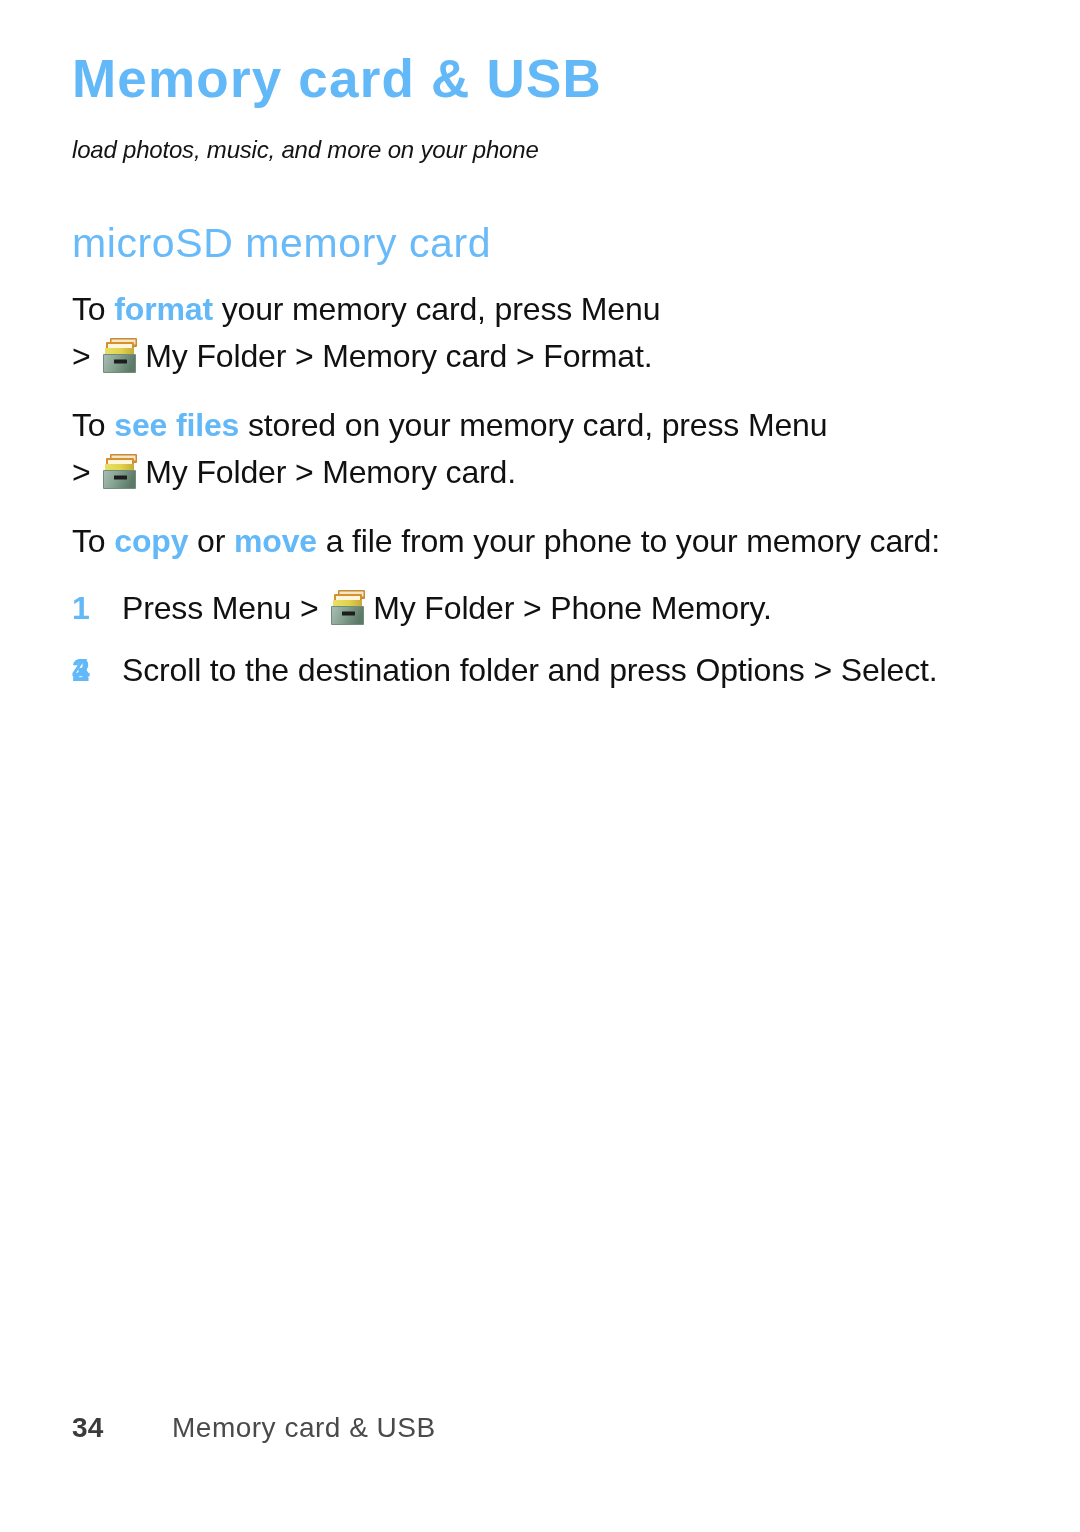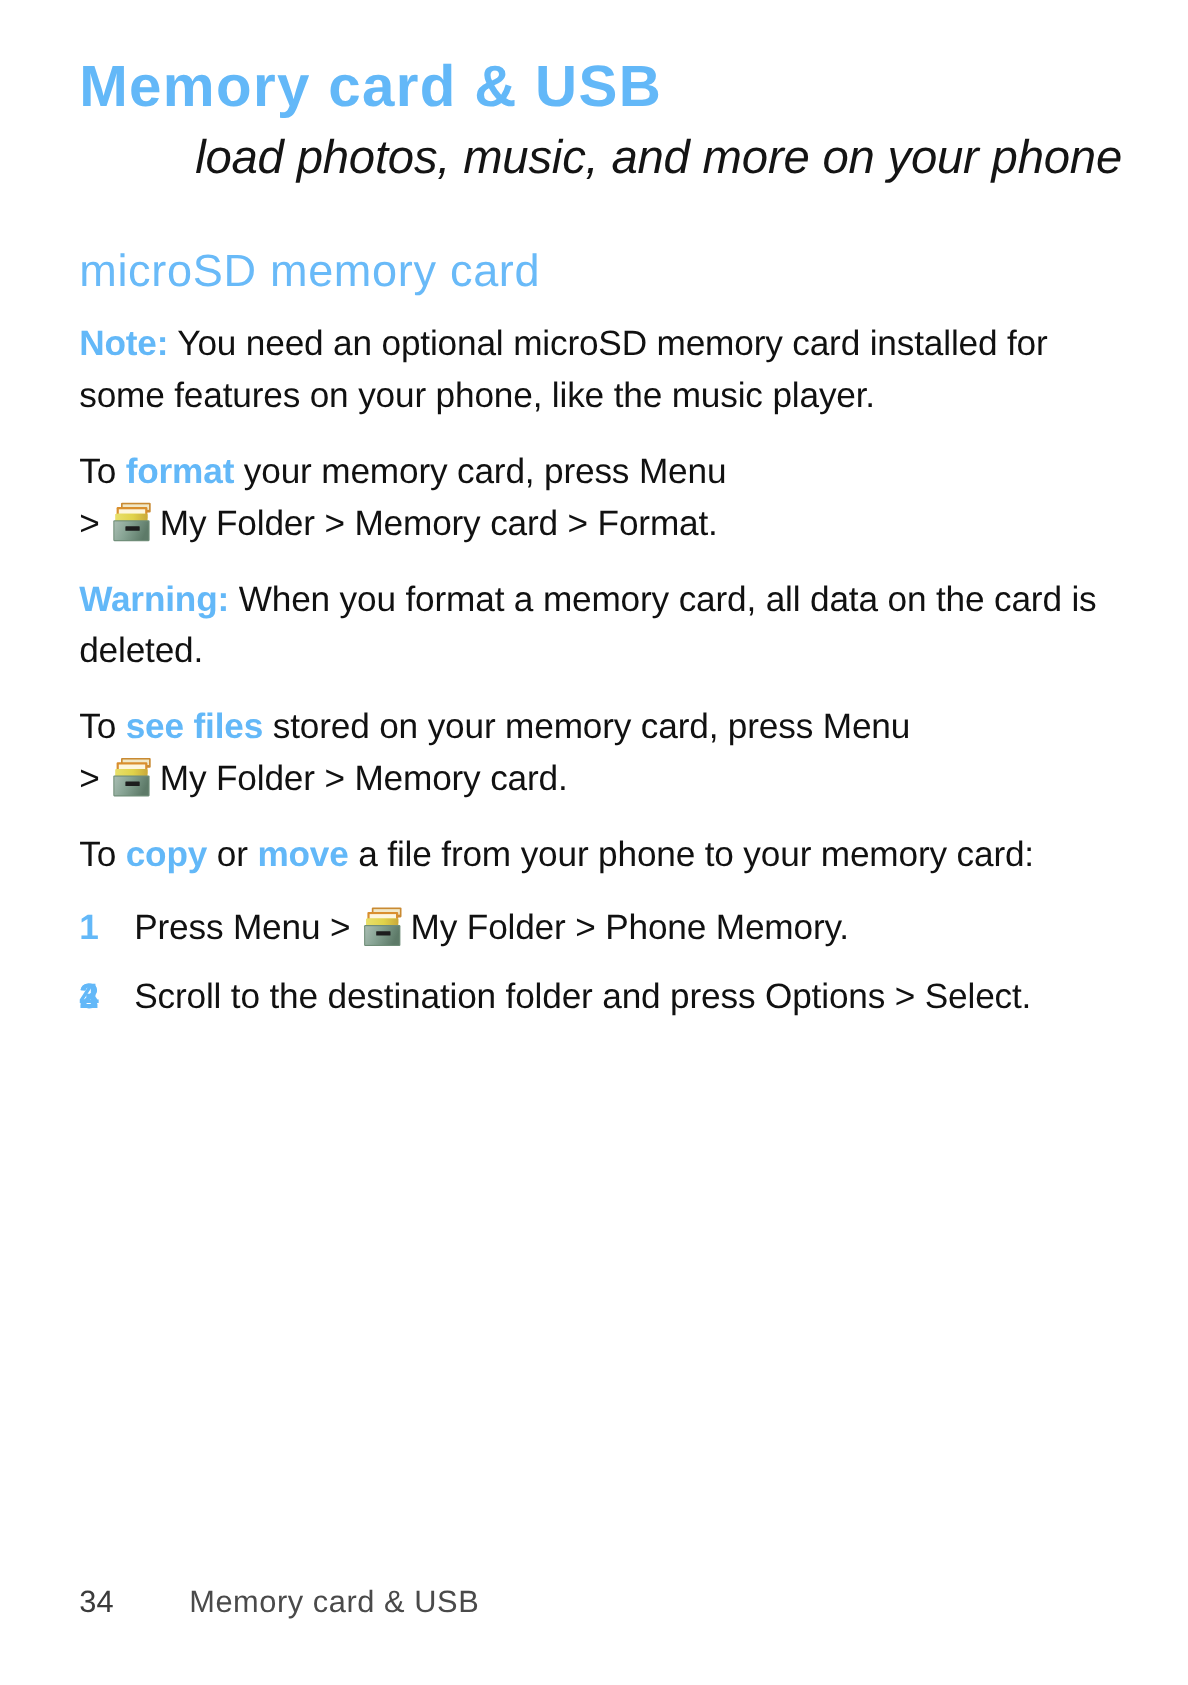--- a/index.html
+++ b/index.html
@@ -40,29 +40,28 @@
     font-weight: bold;
     color: #63b8f8;
     letter-spacing: 1.2px;
     margin: 0;
     padding: 0;
     white-space: nowrap;
   }
 
   .chapter-subtitle {
     font-family: "Liberation Sans", sans-serif;
-    font-size: 43px;
+    font-size: 24px;
     line-height: 1.0;
     font-style: italic;
     font-weight: normal;
     color: #141414;
-    margin: 17px 0 0 0;
+    margin: 33px 0 0 0;
     letter-spacing: -0.2px;
     white-space: nowrap;
-    text-align: right;
   }
 
   
   h2.section-heading {
     font-family: "Liberation Sans", sans-serif;
     font-size: 41px;
     line-height: 1.0;
     font-weight: normal;
     color: #69baf8;
     margin: 61px 0 0 0;
@@ -128,25 +127,24 @@
     position: absolute;
     left: 72px;
     top: 1412px;
     width: 948px;
     display: flex;
     align-items: baseline;
   }
   .footer .page-number {
     font-family: "Liberation Sans", sans-serif;
     font-size: 28px;
-    font-weight: normal;
+    font-weight: bold;
     color: #3b3b3b;
     width: 100px;
     letter-spacing: 0.2px;
-    margin-top: 28px;
   }
   .footer .footer-title {
     font-family: "Liberation Sans", sans-serif;
     font-size: 28px;
     font-weight: normal;
     color: #4a4a4a;
     letter-spacing: 0.5px;
   }
 </style>
 </head>
@@ -154,21 +152,20 @@
 
 <div class="page">
   <div class="content">
 
     <h1 class="chapter-title">Memory card &amp; USB</h1>
 
     <div class="chapter-subtitle">load photos, music, and more on your phone</div>
 
     <h2 class="section-heading">microSD memory card</h2>
 
-    <p class="body-para"><span class="lead-label">Note:</span><span> You need an optional microSD memory card installed for some features on your phone, like the music player.</span></p>
 
     <p class="body-para"><span>To </span><span class="accent">format</span><span> your memory card, press Menu</span><br><span>&gt; </span><span class="folder-icon">
         <svg width="40" height="38" viewBox="0 0 40 38" xmlns="http://www.w3.org/2000/svg">
 
           <rect x="9" y="1" width="27" height="9" rx="1" fill="#c98a32"></rect>
           <rect x="10.5" y="2.5" width="24" height="5" fill="#f0e8c8"></rect>
 
           <rect x="5" y="5" width="28" height="11" rx="1" fill="#d98f2e"></rect>
           <rect x="7" y="7" width="24" height="6" fill="#fdf6dd"></rect>
 
@@ -187,21 +184,20 @@
             </linearGradient>
             <linearGradient id="dgrad" x1="0" y1="0" x2="1" y2="0.25">
               <stop offset="0" stop-color="#a9bdb2"></stop>
               <stop offset="0.45" stop-color="#86a393"></stop>
               <stop offset="1" stop-color="#5d7a68"></stop>
             </linearGradient>
           </defs>
         </svg>
       </span><span>My Folder &gt; Memory card &gt; Format.</span></p>
 
-    <p class="body-para"><span class="lead-label">Warning:</span><span> When you format a memory card, all data on the card is deleted.</span></p>
 
     <p class="body-para"><span>To </span><span class="accent">see files</span><span> stored on your memory card, press Menu</span><br><span>&gt; </span><span class="folder-icon">
         <svg width="40" height="38" viewBox="0 0 40 38" xmlns="http://www.w3.org/2000/svg">
           <rect x="9" y="1" width="27" height="9" rx="1" fill="#c98a32"></rect>
           <rect x="10.5" y="2.5" width="24" height="5" fill="#f0e8c8"></rect>
           <rect x="5" y="5" width="28" height="11" rx="1" fill="#d98f2e"></rect>
           <rect x="7" y="7" width="24" height="6" fill="#fdf6dd"></rect>
           <rect x="4" y="11" width="29" height="10" rx="1" fill="#e3d44a"></rect>
           <rect x="4" y="11" width="29" height="10" rx="1" fill="url(#fgrad2)"></rect>
           <rect x="2" y="17" width="33" height="19" rx="1" fill="#6f8d78"></rect>

